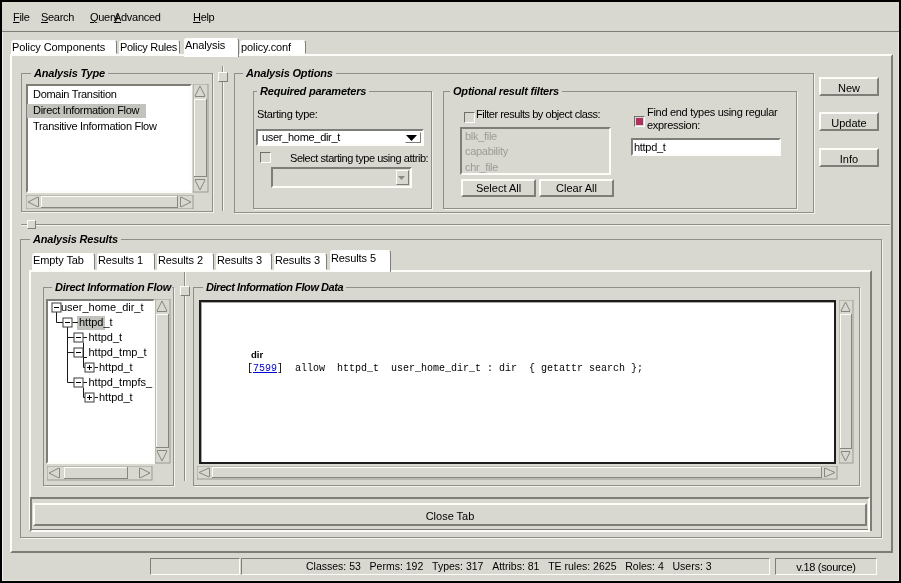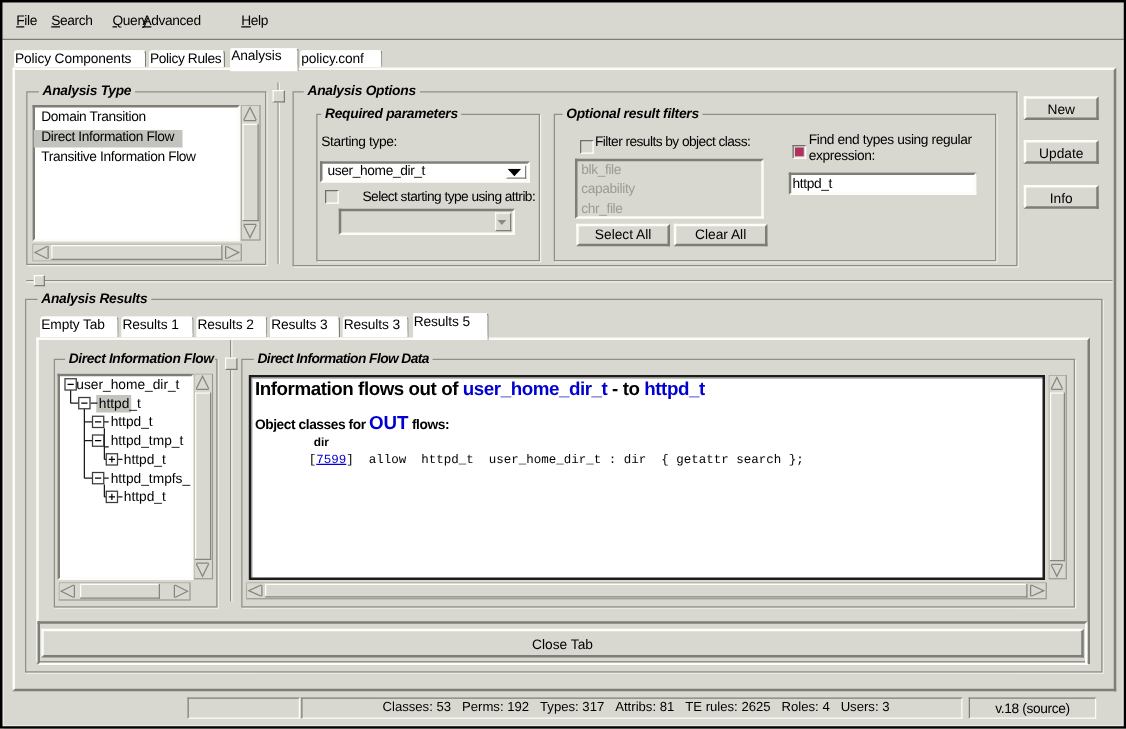--- a/index.html
+++ b/index.html
@@ -231,22 +231,20 @@
       <line x1="17" y1="12.5" x2="81" y2="12.5" stroke="#86867f"></line>
       <line x1="80.5" y1="1" x2="80.5" y2="13" stroke="#86867f"></line>
   <polyline points="93,2 103,7 93,12" fill="none" stroke="#86867f"></polyline>
       <line x1="92.5" y1="2" x2="92.5" y2="12" stroke="#86867f"></line>
 </svg>
 
 <div class="ab gb" style="left:193px;top:287px;width:665px;height:197px;"></div>
 <div class="gl" style="left:203px;top:281px;letter-spacing:-0.45px;">Direct Information Flow Data</div>
 
 <div class="ab" style="left:199px;top:300px;width:633px;height:160px;background:#fff;border:2px solid #1c1c1c;box-shadow:inset 1px 1px 0 #a8a8a2;">
-  <div style="position:absolute;left:3px;top:1px;font:bold 15px 'Liberation Sans',sans-serif;letter-spacing:-0.35px;white-space:nowrap;">Information flows out of <span style="color:#0000d0">user_home_dir_t</span> - to <span style="color:#0000d0">httpd_t</span></div>
-  <div style="position:absolute;left:3px;top:28px;font:bold 11px 'Liberation Sans',sans-serif;letter-spacing:-0.35px;white-space:nowrap;">Object classes for <span style="font-size:15px;letter-spacing:0;color:#0000d0">OUT</span> flows:</div>
   <div style="position:absolute;left:50px;top:47px;font:bold 9.5px 'Liberation Sans',sans-serif;">dir</div>
   <div style="position:absolute;left:46px;top:61px;font:10px 'Liberation Mono',monospace;white-space:pre;">[<span style="color:#0000d0;text-decoration:underline;">7599</span>]  allow  httpd_t  user_home_dir_t : dir  { getattr search };</div>
 </div>
 
 <svg class="ab" style="left:839px;top:300px;" width="15" height="164">
   <rect x="0" y="0" width="14" height="163" fill="#d8d8d0" stroke="#9a9a94" stroke-width="1"></rect>
   <rect x="1" y="1" width="12" height="12" fill="#d8d8d0"></rect>
       <polyline points="2,11 6.5,2 11,11" fill="none" stroke="#86867f"></polyline>
       <line x1="2" y1="11.5" x2="11" y2="11.5" stroke="#86867f"></line>
   <rect x="1" y="14" width="12" height="135" fill="#d8d8d0"></rect>

